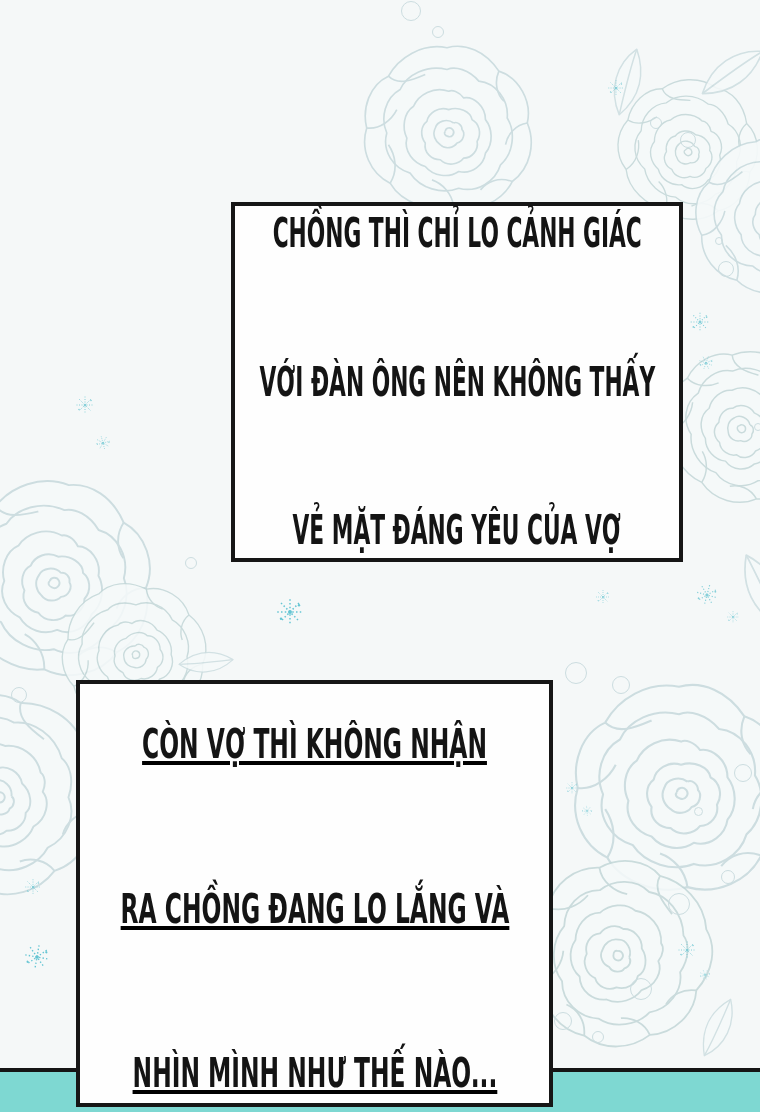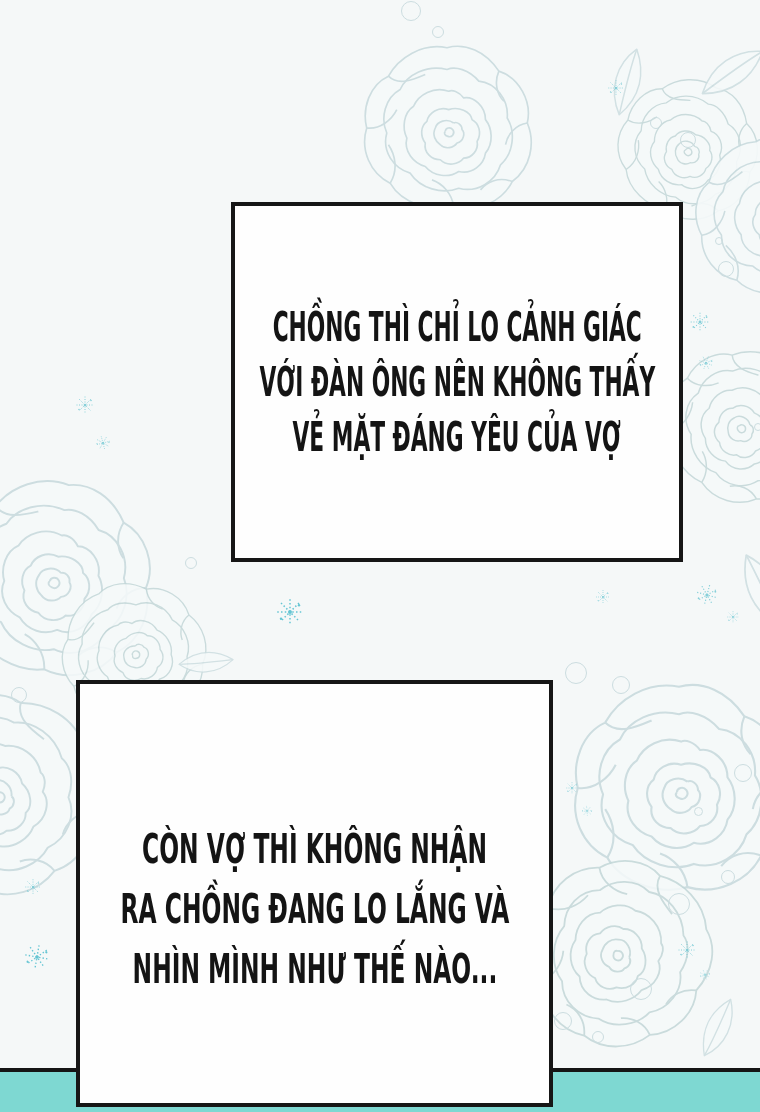--- a/index.html
+++ b/index.html
@@ -14,24 +14,24 @@
   .leaf{color:#ccdde0;opacity:.85;}
   .spark{color:#74c9d4;opacity:.85;}
   .spark.bright{color:#5fc3d2;opacity:.95;}
   .bubble{position:absolute;border:1.5px solid #ccdde0;border-radius:50%;background:transparent;}
   .band{
     position:absolute;left:0;top:1068px;width:760px;height:44px;
     background:#7ed8d2;border-top:4px solid #151515;box-sizing:border-box;z-index:2;
   }
   .panel{
     position:absolute;background:#fefefe;border:4px solid #161616;box-sizing:border-box;
-    display:flex;flex-direction:column;justify-content:center;align-items:center;z-index:3;
+    display:flex;flex-direction:column;justify-content:space-between;align-items:center;z-index:3;
   }
   #panel1{left:231px;top:202px;width:452px;height:360px;}
-  #panel2{left:76px;top:680px;width:477px;height:427px;padding-top:30px;}
+  #panel2{left:76px;top:680px;width:477px;height:427px;padding-top:30px;text-decoration:underline;}
   .cap-line{
     font-weight:bold;color:#141414;font-size:41px;line-height:55px;
     white-space:nowrap;letter-spacing:0;
   }
   #panel1 .cap-line{transform:scaleX(.53);}
   #panel2 .cap-line{transform:scaleX(.57);line-height:60px;}
   .hidden-defs{position:absolute;width:0;height:0;overflow:hidden;}
 </style>
 </head>
 <body>

